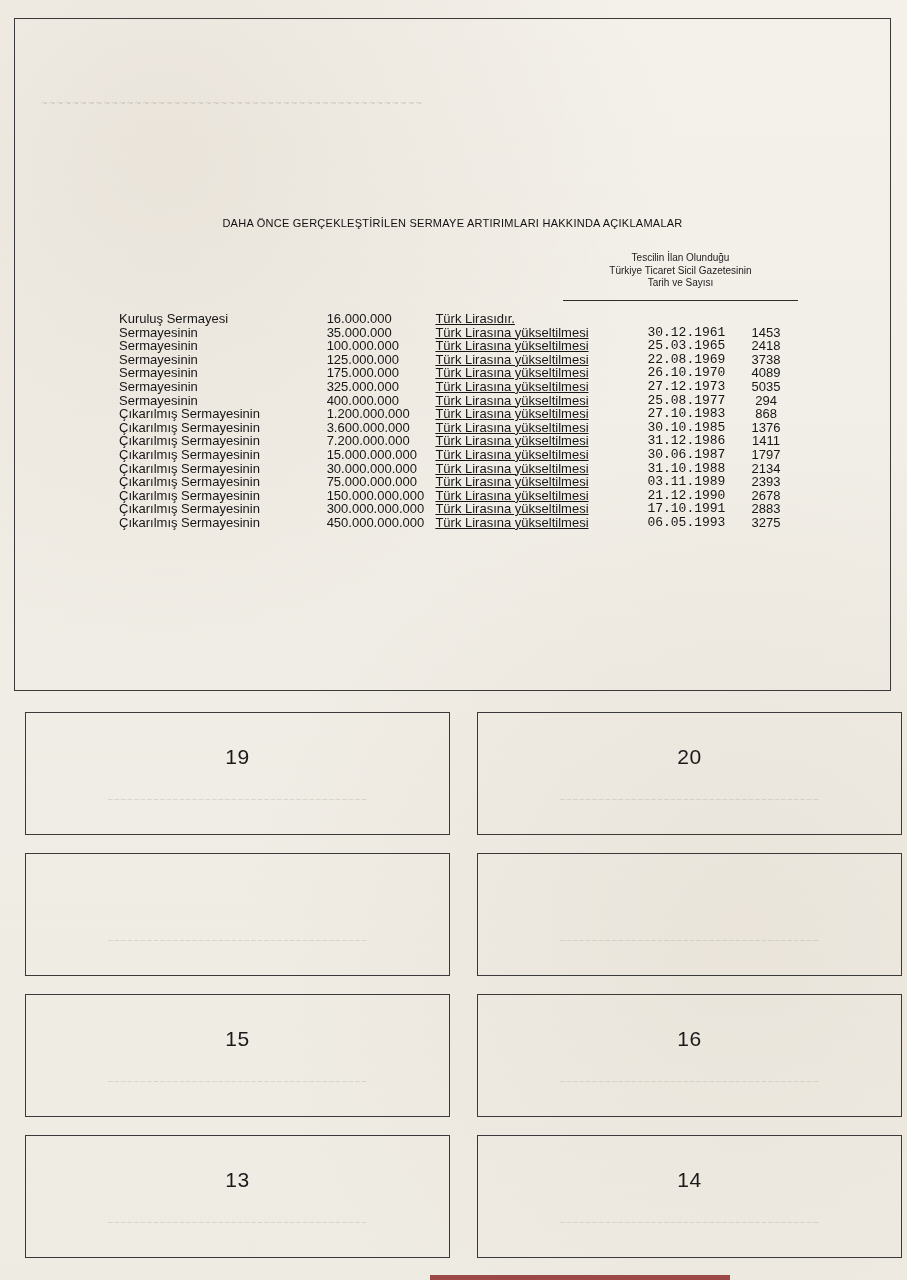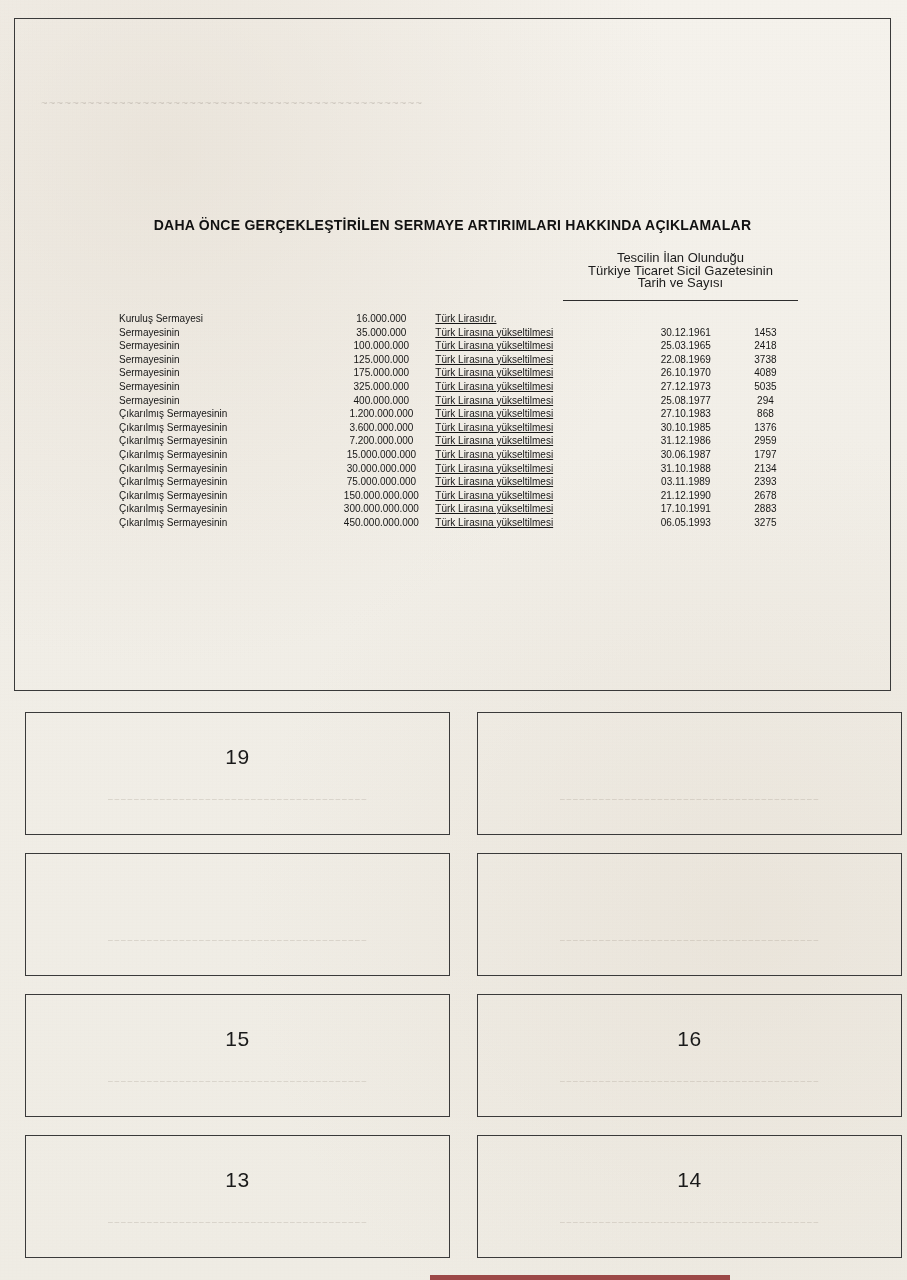--- a/index.html
+++ b/index.html
@@ -60,63 +60,63 @@
     font-size: 11px;
     transform: scaleY(0.85);
   }
 
   .cert-title {
     position: absolute;
     left: 0;
     right: 0;
     top: 198px;
     text-align: center;
-    font-size: 14px;
-    font-weight: bold;
+    font-size: 11px;
+    font-weight: normal;
     letter-spacing: 0.25px;
     color: #111;
   }
 
   .gazette-head {
     position: absolute;
     left: 548px;
     top: 233px;
     width: 235px;
     text-align: center;
-    font-size: 13px;
+    font-size: 10px;
     line-height: 12.5px;
     color: #1c1c1c;
   }
   .gazette-rule {
     position: absolute;
     left: 548px;
     top: 281px;
     width: 235px;
     border-top: 1px solid #2d2d2d;
   }
 
   .cap-table {
     position: absolute;
     left: 104px;
     top: 293px;
     width: 680px;
     border-collapse: collapse;
-    font-size: 10px;
+    font-size: 13px;
     line-height: 13.6px;
     color: #161616;
   }
   .cap-table td {
     padding: 0;
     white-space: nowrap;
     vertical-align: top;
   }
   .c-label { width: 215px; text-align: left; padding-left: 14px; }
-  .c-amount { width: 110px; text-align: center; padding-right: 4px; }
+  .c-amount { width: 110px; text-align: left; padding-right: 4px; }
   .c-desc { width: 210px; text-align: left; text-decoration: underline; }
-  .c-date { width: 95px; text-align: center; }
+  .c-date { width: 95px; text-align: center; font-family: Liberation Mono, monospace; }
   .c-no { width: 70px; text-align: center; }
 
   
   .coupons {
     position: absolute;
     left: 14px;
     top: 712px;
     width: 877px;
     padding-left: 11px;
   }
@@ -248,21 +248,21 @@
             <td class="c-amount">3.600.000.000</td>
             <td class="c-desc">Türk Lirasına yükseltilmesi</td>
             <td class="c-date">30.10.1985</td>
             <td class="c-no">1376</td>
           </tr>
           <tr>
             <td class="c-label">Çıkarılmış Sermayesinin</td>
             <td class="c-amount">7.200.000.000</td>
             <td class="c-desc">Türk Lirasına yükseltilmesi</td>
             <td class="c-date">31.12.1986</td>
-            <td class="c-no">2959</td>
+            <td class="c-no">1411</td>
           </tr>
           <tr>
             <td class="c-label">Çıkarılmış Sermayesinin</td>
             <td class="c-amount">15.000.000.000</td>
             <td class="c-desc">Türk Lirasına yükseltilmesi</td>
             <td class="c-date">30.06.1987</td>
             <td class="c-no">1797</td>
           </tr>
           <tr>
             <td class="c-label">Çıkarılmış Sermayesinin</td>
@@ -303,20 +303,21 @@
     </table>
   </div>
 
   <div class="coupons" id="coupon-grid">
       <div class="coupon-row">
         <div class="coupon">
           <div class="coupon-num">19</div>
           <div class="coupon-ghost">~~~~~~~~~~~~~~~~~~~~~~~~~~~~~~~~~~~~~~~~</div>
         </div>
         <div class="coupon">
+          <div class="coupon-num">20</div>
           <div class="coupon-ghost">~~~~~~~~~~~~~~~~~~~~~~~~~~~~~~~~~~~~~~~~</div>
         </div>
       </div>
       <div class="coupon-row">
         <div class="coupon">
           <div class="coupon-ghost">~~~~~~~~~~~~~~~~~~~~~~~~~~~~~~~~~~~~~~~~</div>
         </div>
         <div class="coupon">
           <div class="coupon-ghost">~~~~~~~~~~~~~~~~~~~~~~~~~~~~~~~~~~~~~~~~</div>
         </div>

